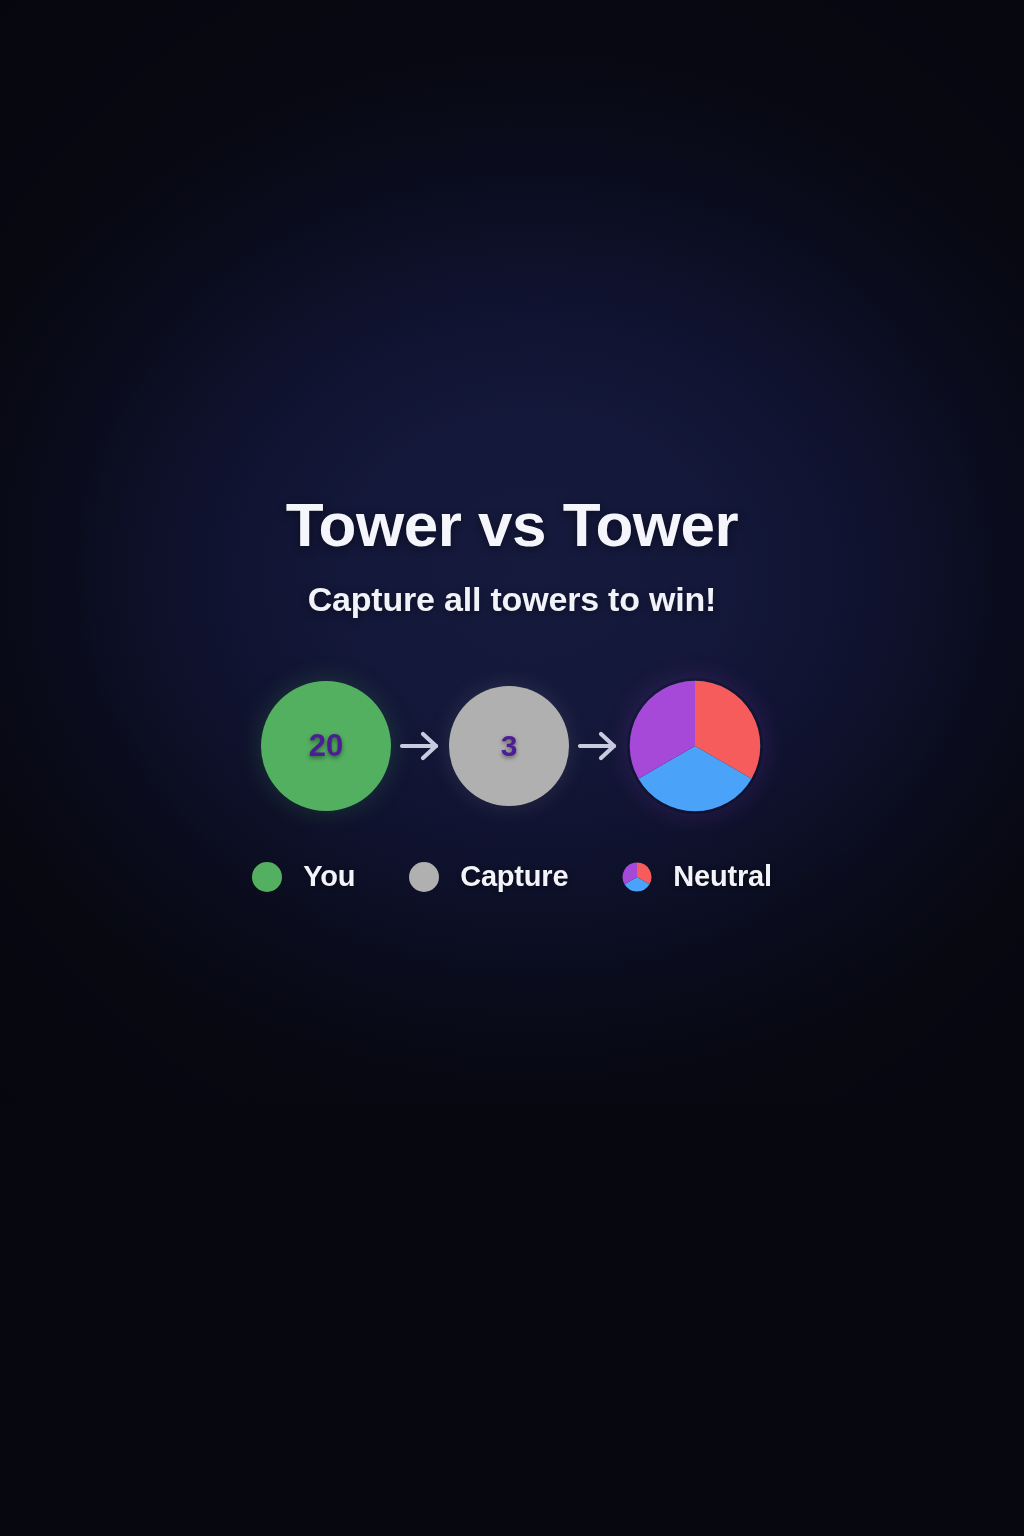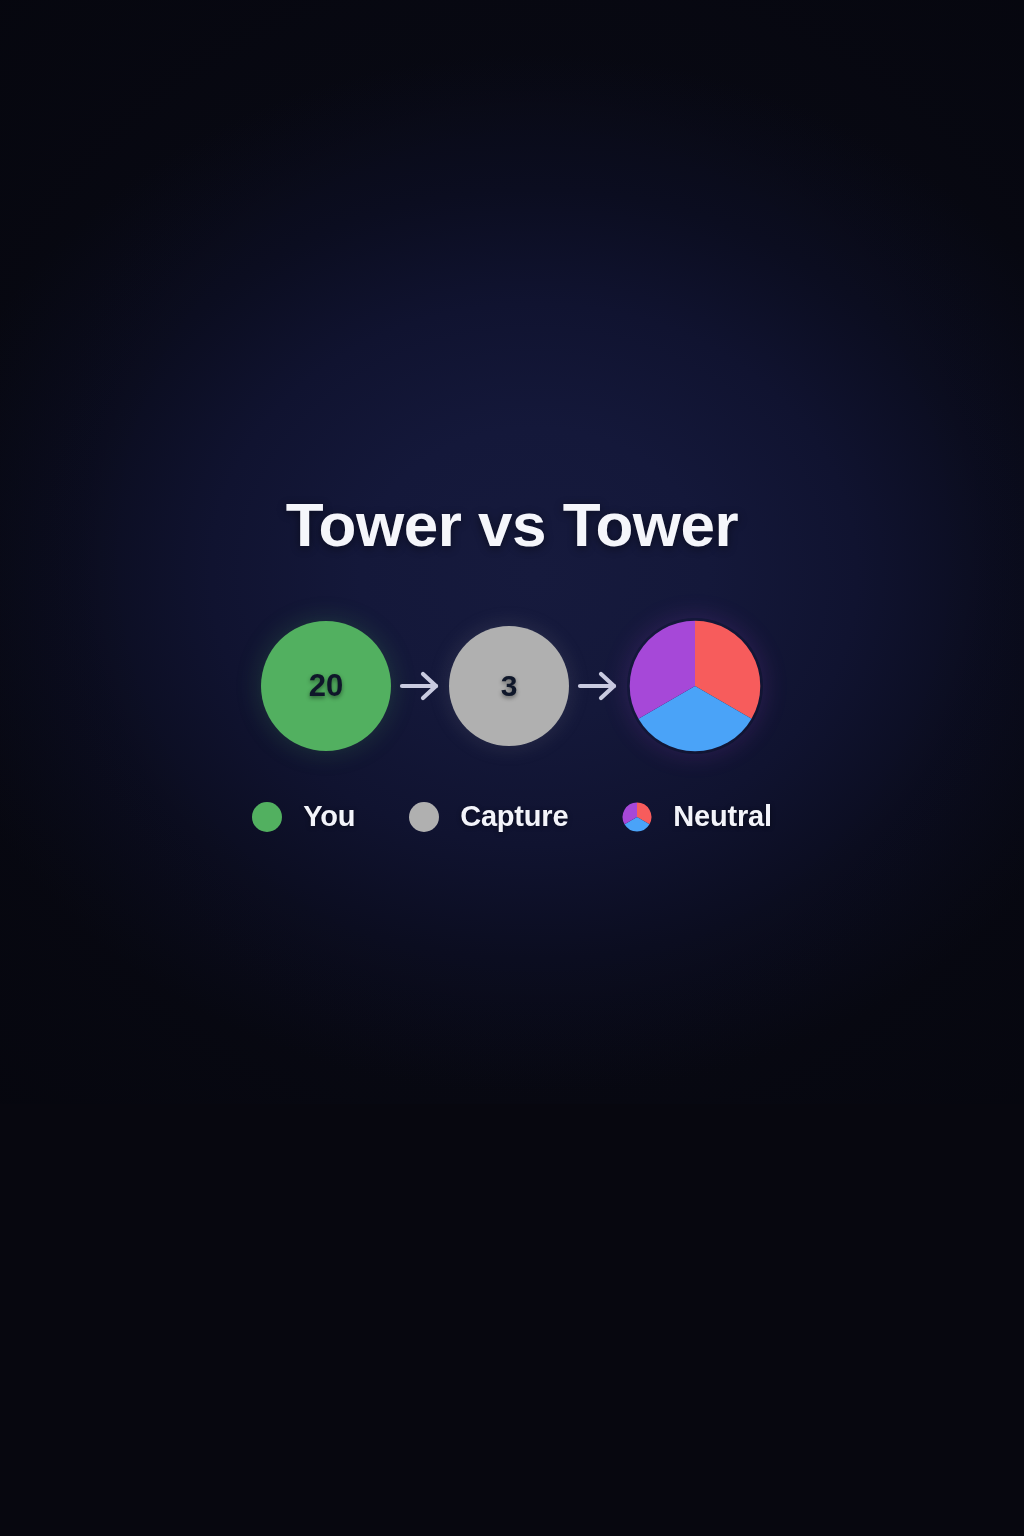--- a/index.html
+++ b/index.html
@@ -78,21 +78,21 @@
     justify-content: center;
     gap: 0px;
   }
 
   .node {
     display: flex;
     align-items: center;
     justify-content: center;
     border-radius: 50%;
     font-weight: bold;
-    color: #0f172a;
+    color: #4c1d95;
     text-shadow: 0 2px 4px rgba(0,0,0,0.45);
     flex: 0 0 auto;
   }
 
   .node-you {
     width: 130px;
     height: 130px;
     background: #52b060;
     font-size: 31px;
     box-shadow: 0 0 26px rgba(82,176,96,0.22);
@@ -163,20 +163,21 @@
   }
 </style>
 </head>
 <body>
 
 <div id="screen">
   <div class="stage">
 
     <div class="title">Tower vs Tower</div>
 
+    <div class="subtitle">Capture all towers to win!</div>
 
     <div class="flow">
 
       <div class="node node-you">
         <span>20</span>
       </div>
 
       <div class="arrow">
         <svg width="48" height="38" viewBox="0 0 48 38" aria-hidden="true">
           <g fill="none" stroke="#c9cbe0" stroke-width="4.2" stroke-linecap="round" stroke-linejoin="round">

